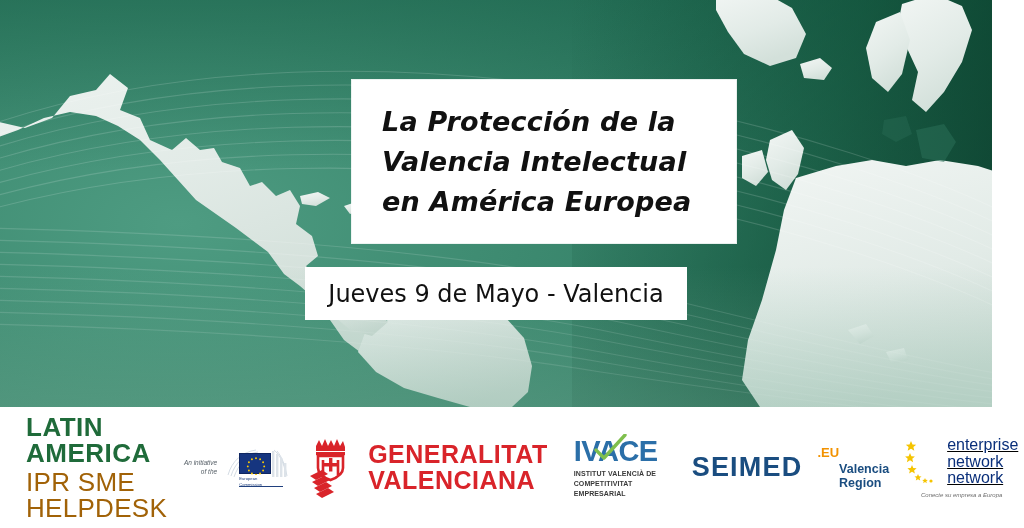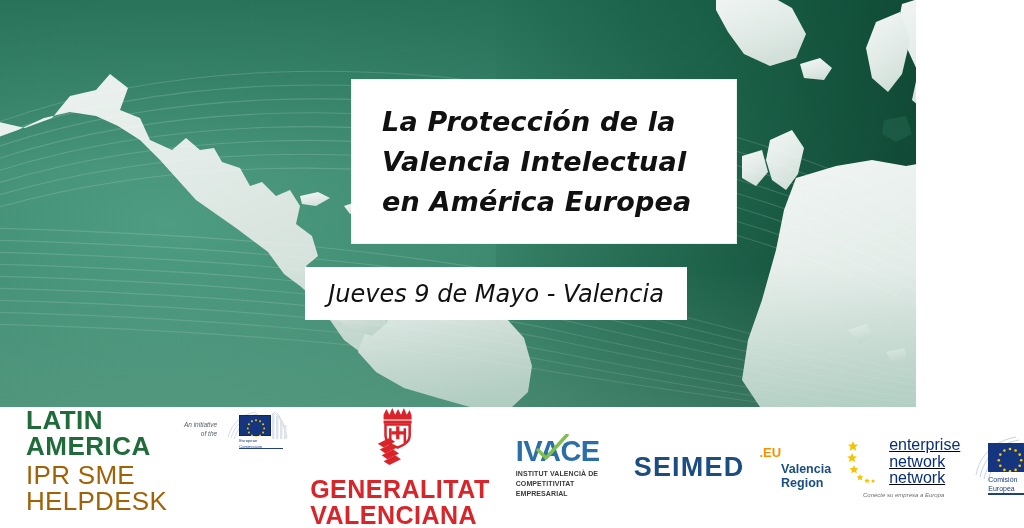--- a/index.html
+++ b/index.html
@@ -13,21 +13,21 @@
 
   #poster {
     position:relative;
     width:1024px; height:528px;
     background:#ffffff;
   }
 
   
   .banner {
     position:absolute; left:0; top:0;
-    width:916px; height:407px;
+    width:992px; height:407px;
     overflow:hidden;
     background:
       radial-gradient(ellipse 900px 500px at 18% 55%, #4e9c82 0%, #3d8a70 38%, #2f7a62 70%, #276c57 100%);
   }
   .banner-grad-right {
     position:absolute; right:0; top:0; width:420px; height:100%;
     background:linear-gradient(105deg, rgba(20,90,64,0) 0%, rgba(12,74,50,0.55) 55%, rgba(8,58,40,0.85) 100%);
   }
   .banner-grad-top {
     position:absolute; left:0; top:0; width:100%; height:170px;
@@ -65,36 +65,36 @@
 
   
   .subtitle-box {
     position:absolute;
     left:305px; top:267px; width:382px; height:53px;
     background:#ffffff;
     display:flex; align-items:center; justify-content:center;
   }
   .subtitle-text {
     font-family:"DejaVu Sans", sans-serif;
-    font-style:italic; font-weight:400;
+    font-weight:400;
     font-size:24px; color:#111111;
     white-space:nowrap;
   }
 
   
   .logo-bar {
     position:absolute; left:0; top:407px;
     width:1024px; height:121px;
     background:#ffffff;
     display:flex; align-items:center;
   }
   .logo-slot { display:flex; align-items:center; justify-content:center; height:100%; }
 
   
-  .la-helpdesk { padding-left:26px; display:flex; align-items:flex-start; gap:14px; }
+  .la-helpdesk { padding-left:26px; display:flex; align-items:center; gap:14px; }
   .la-words { display:flex; flex-direction:column; line-height:1; }
   .la-line1 {
     font-family:"Liberation Sans", sans-serif;
     font-weight:bold; font-size:26px; letter-spacing:.5px;
     color:#1f6b3a;
   }
   .la-line2 {
     font-family:"Liberation Sans", sans-serif;
     font-weight:normal; font-size:26px; letter-spacing:.3px;
     color:#a16207; margin-top:3px;
@@ -112,21 +112,21 @@
     background:#16357f; border:1px solid #0f2660;
   }
   .ec-caption {
     position:absolute; left:17px; top:31px; width:42px;
     font-size:4.2px; line-height:1.5; color:#20407e;
     font-family:"Liberation Sans", sans-serif;
   }
   .ec-rule { position:absolute; left:17px; top:41px; width:44px; height:1.4px; background:#20407e; }
 
   
-  .gva { display:flex; align-items:center; gap:12px; padding-left:22px;flex-direction:column; }
+  .gva { display:flex; align-items:center; gap:12px; padding-left:22px; }
   .gva-emblem { width:46px; height:60px; }
   .gva-words { display:flex; flex-direction:column; line-height:1.02; }
   .gva-l1, .gva-l2 {
     font-family:"Liberation Sans", sans-serif;
     font-weight:bold; font-size:25px; letter-spacing:.5px;
     color:#d9242a;
   }
 
   
   .ivace { display:flex; flex-direction:column; padding-left:26px; }

